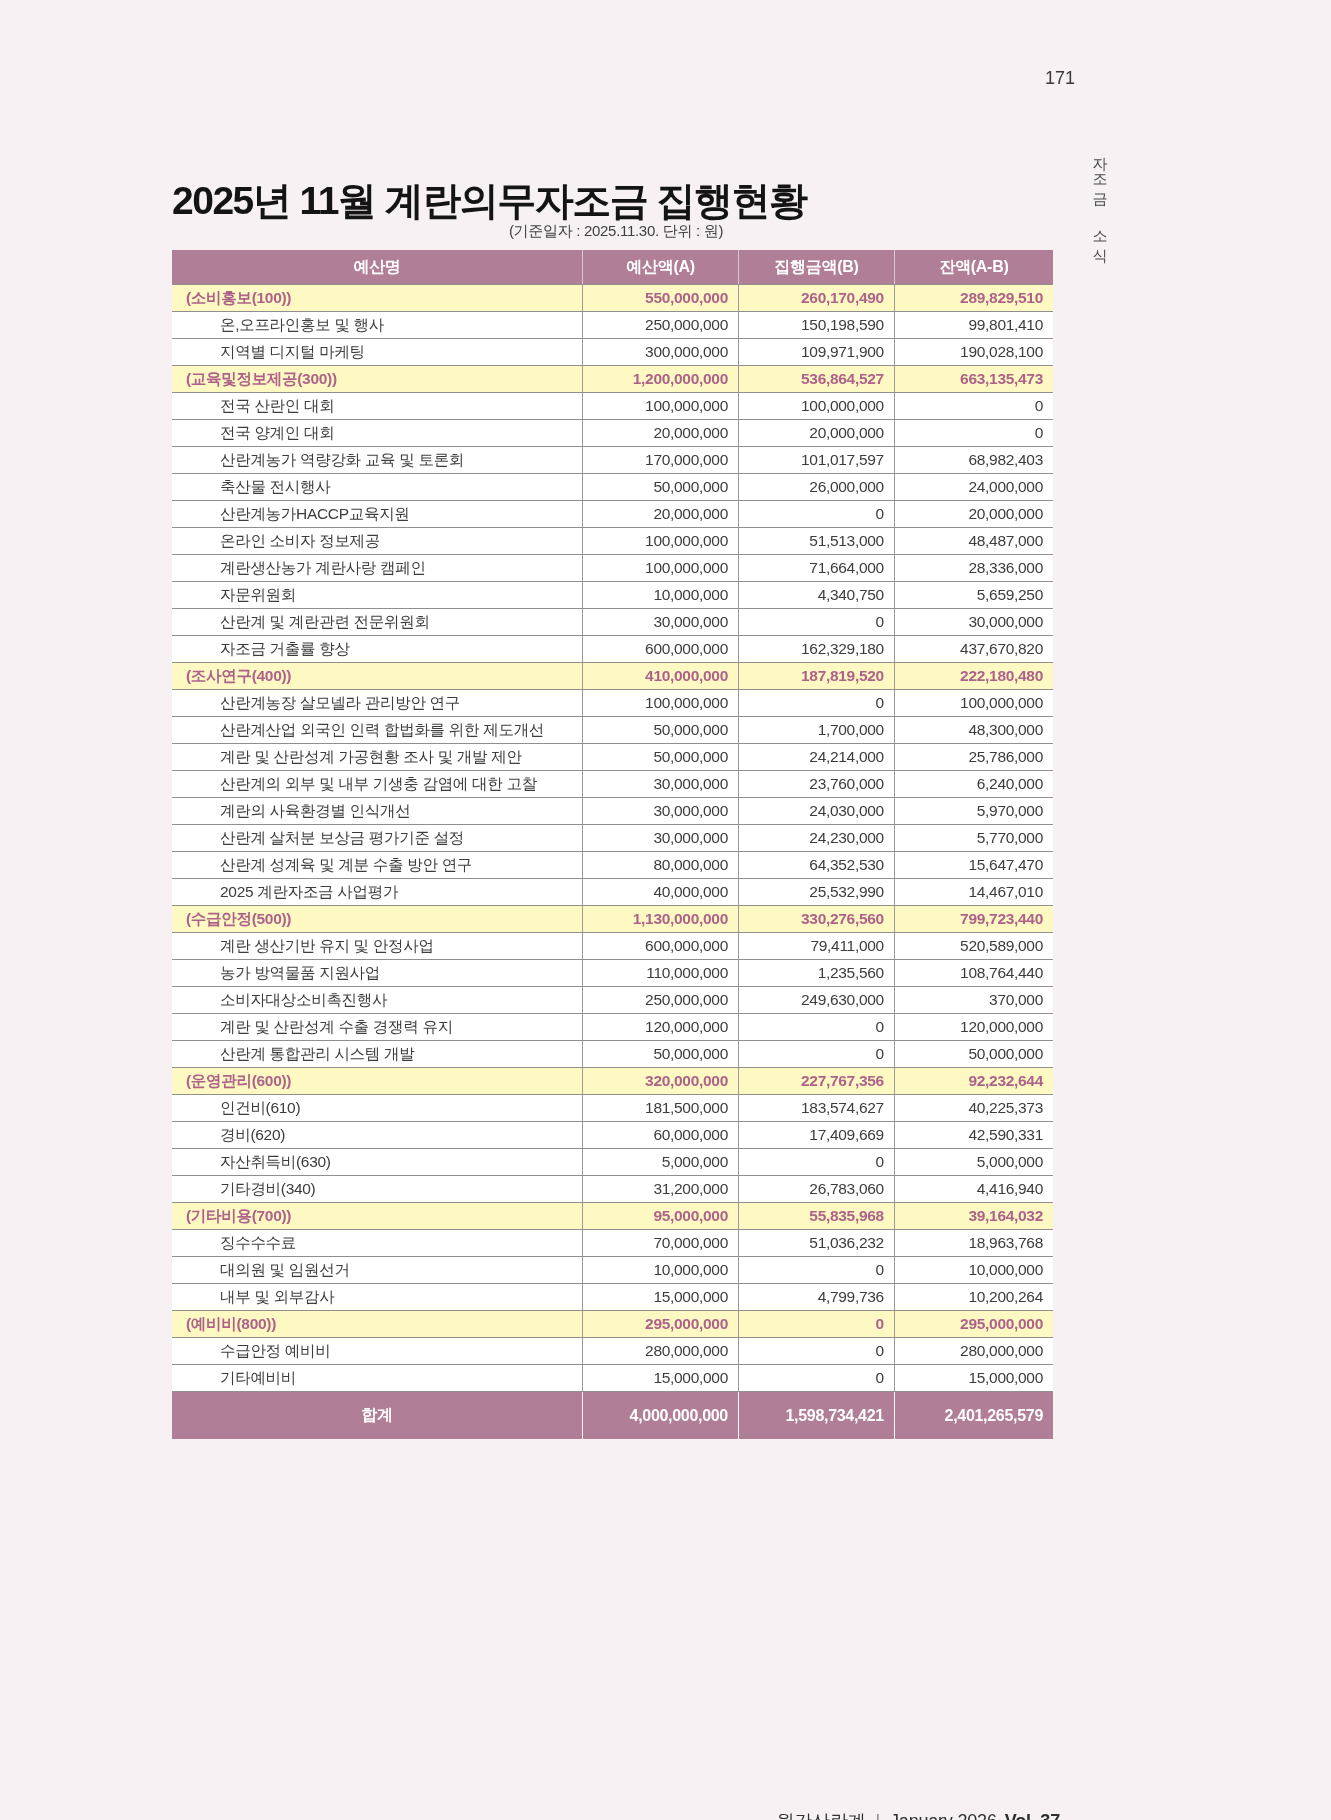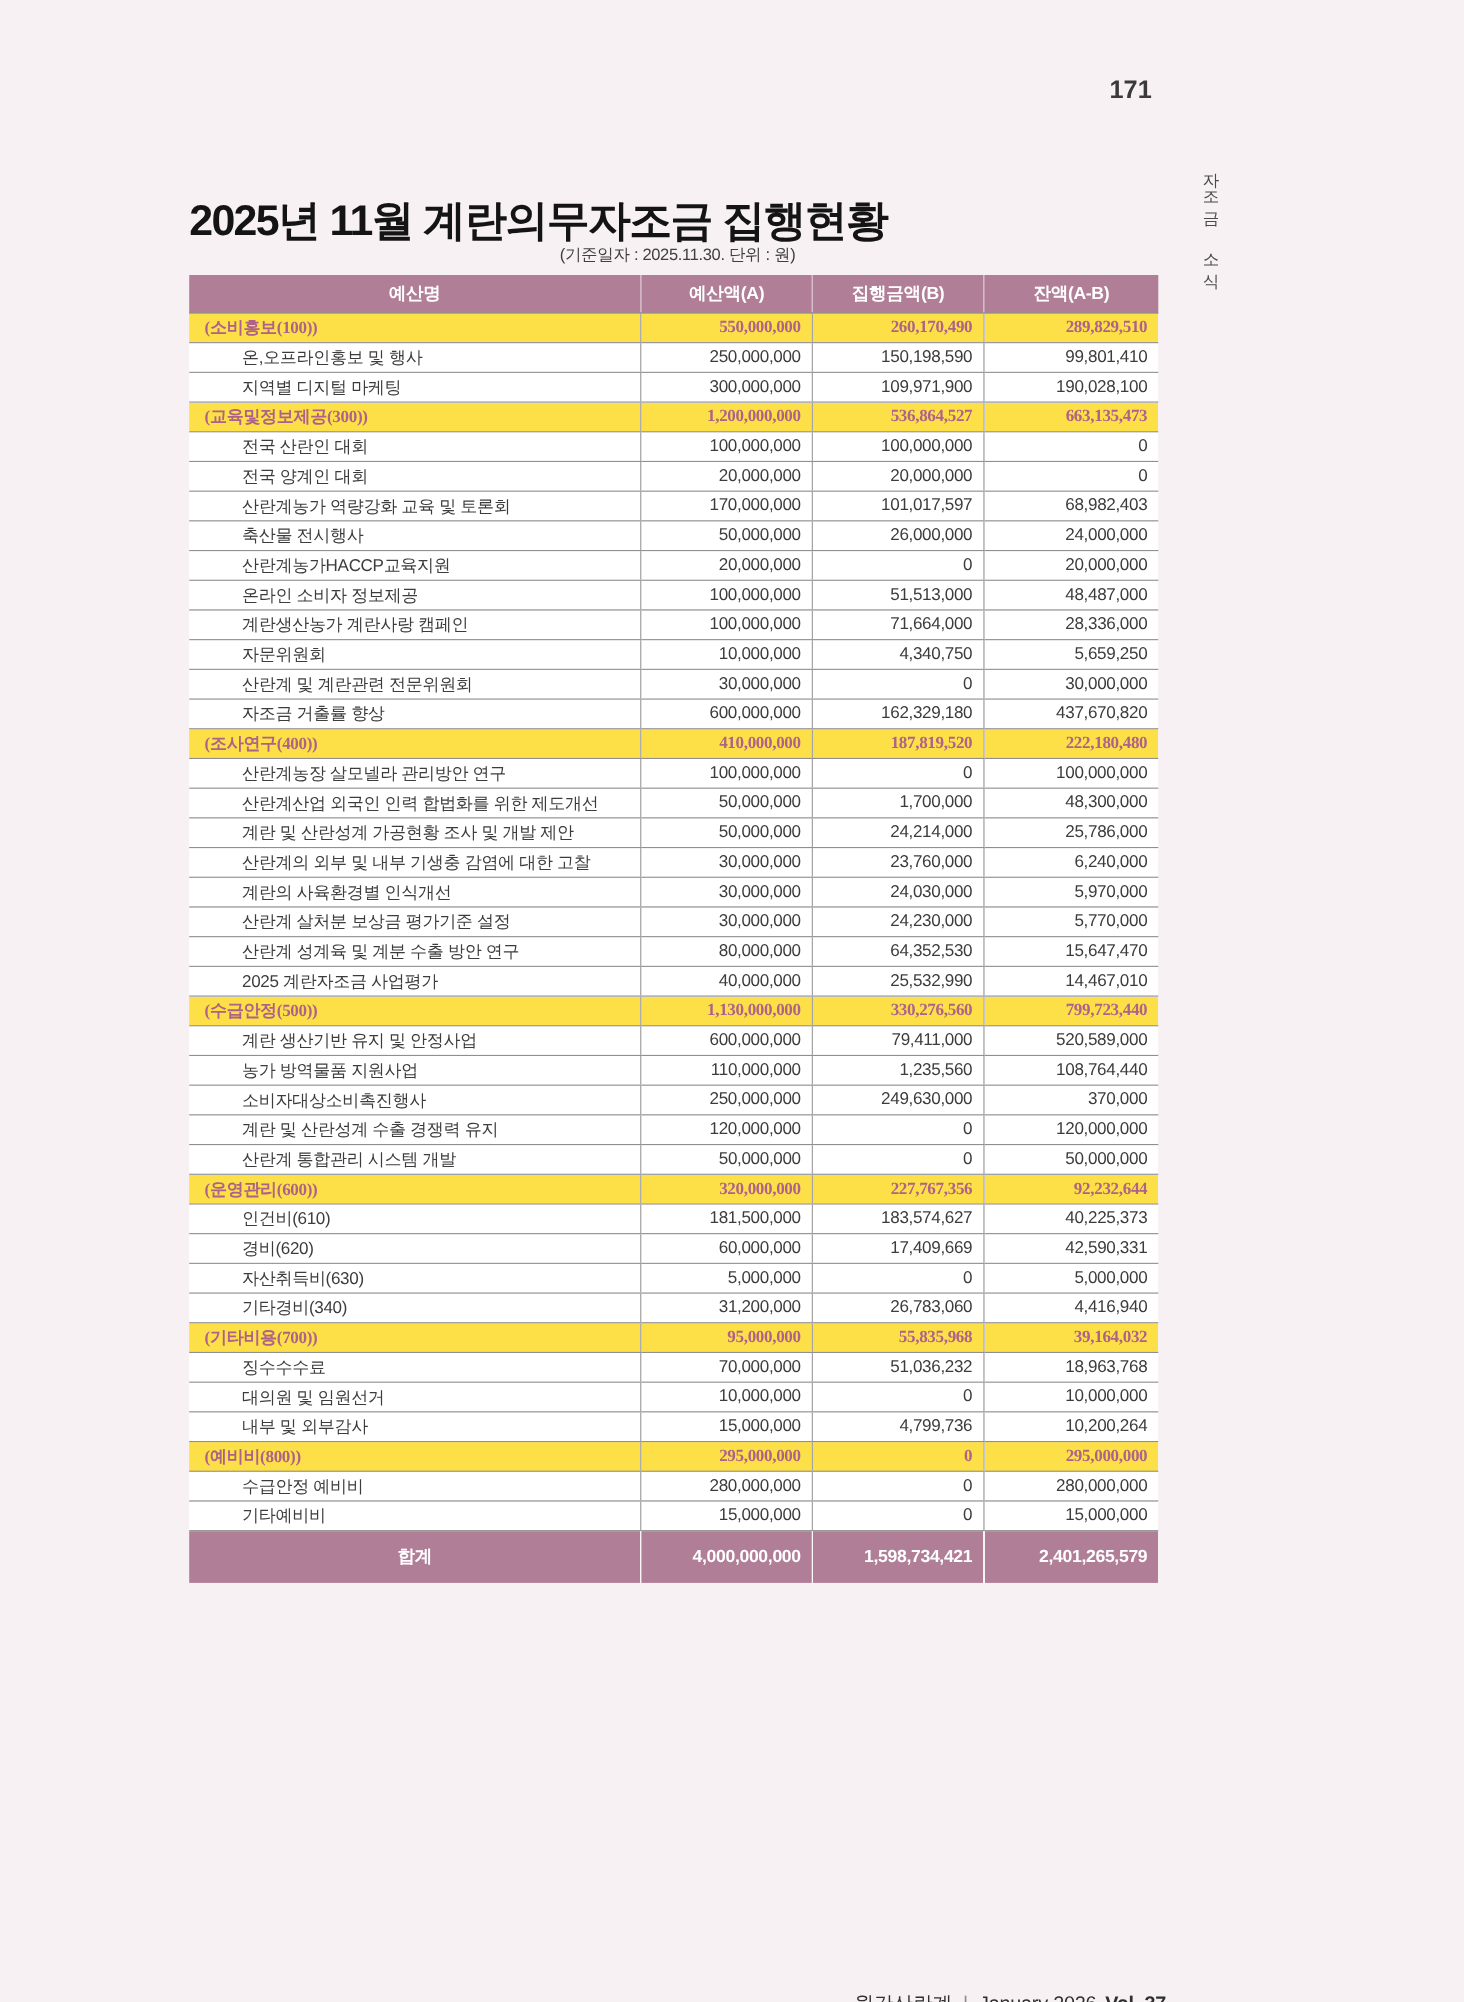--- a/index.html
+++ b/index.html
@@ -3,22 +3,22 @@
 <meta charset="utf-8">
 <style>
   html,body{margin:0;padding:0;}
   body{
     width:1331px;height:1820px;position:relative;overflow:hidden;
     background:#f7f1f3;
     font-family:"Liberation Sans","DejaVu Sans",sans-serif;
     color:#3c3c3c;
   }
   .page-number{
-    position:absolute;top:68px;right:284px;
-    font-size:23px;font-weight:bold;color:#3a3a3a;
+    position:absolute;top:68px;right:256px;
+    font-size:18px;font-weight:normal;color:#3a3a3a;
   }
   .side-label{
     position:absolute;top:146px;right:222px;
     writing-mode:vertical-rl;text-orientation:upright;
     font-size:15px;color:#4a4a4a;letter-spacing:3px;
   }
   .doc-title{
     position:absolute;left:172px;top:148px;width:900px;
     font-size:39px;font-weight:bold;color:#141414;letter-spacing:-1.5px;
   }
@@ -47,21 +47,21 @@
     height:26px;padding:0 10px 0 10px;
     border-bottom:1px solid #8f8f8f;
     border-left:1px solid #9c9c9c;
     background:#ffffff;color:#3c3c3c;
     white-space:nowrap;overflow:hidden;letter-spacing:-0.3px;
   }
   .budget-table td:first-child{border-left:none;}
   .budget-table td.num{text-align:right;font-variant-numeric:tabular-nums;}
   .budget-table tr.item td.name{padding-left:48px;}
   .budget-table tr.category td{
-    background:#fde047;color:#ae6289;font-weight:bold;font-family:Liberation Serif, serif;
+    background:#fef9c3;color:#ae6289;font-weight:bold;
   }
   .budget-table tr.category td.name{padding-left:14px;}
   .budget-table tr.total td{
     background:#b17e97;color:#ffffff;font-weight:bold;height:47px;
     border-left:1px solid rgba(255,255,255,.55);
     border-bottom:none;font-size:16px;
   }
   .budget-table tr.total td:first-child{border-left:none;text-align:center;}
   .footer-line{
     position:absolute;top:1809px;left:172px;width:888px;

